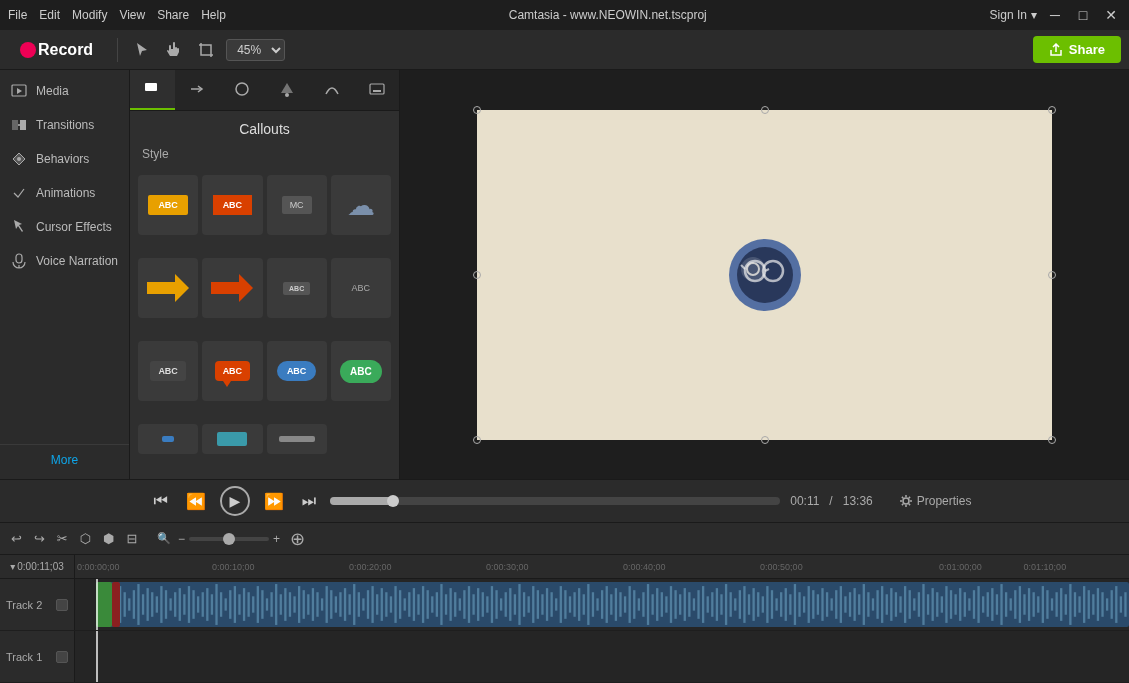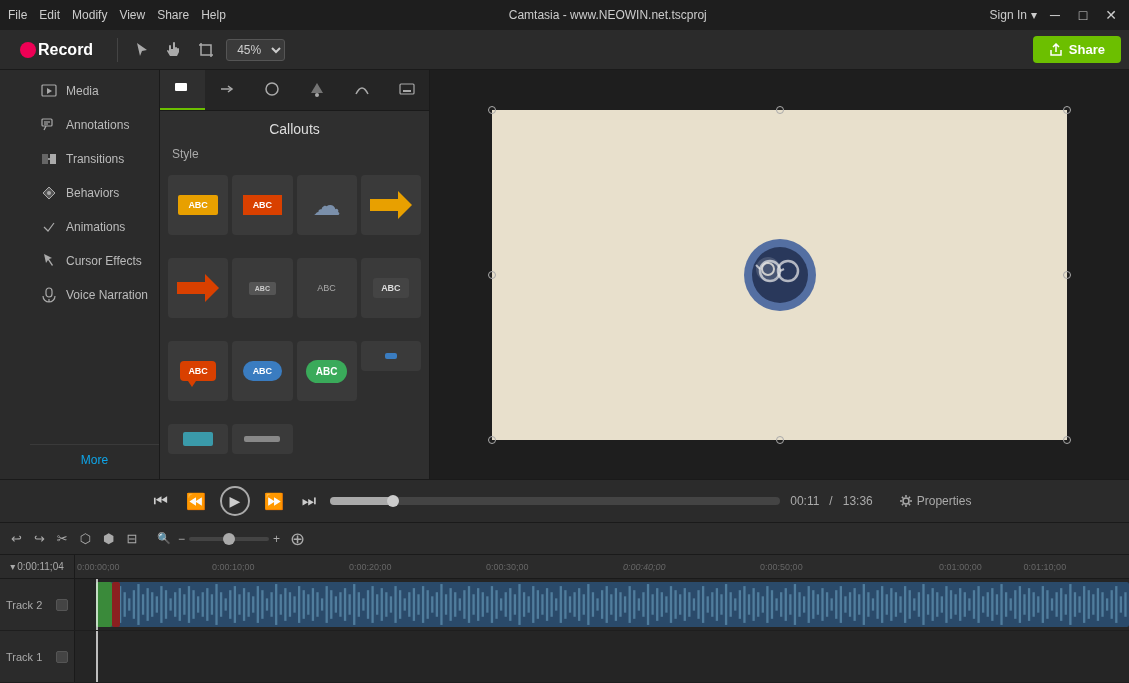--- a/index.html
+++ b/index.html
@@ -21,21 +21,21 @@
     .toolbar-separator { width: 1px; height: 24px; background: #444; margin: 0 4px; }
     .tool-btn { background: none; border: none; cursor: pointer; color: #aaa; padding: 4px; border-radius: 3px; display: flex; align-items: center; justify-content: center; }
     .zoom-control { display: flex; align-items: center; gap: 4px; }
     .zoom-select { background: #3a3a3a; border: 1px solid #555; color: #ccc; padding: 2px 6px; border-radius: 3px; font-size: 12px; cursor: pointer; }
     #share-btn { margin-left: auto; background: #6cbf00; border: none; color: #fff; font-size: 13px; font-weight: bold; padding: 6px 16px; border-radius: 4px; cursor: pointer; display: flex; align-items: center; gap: 6px; }
 
     
     #main { display: flex; flex: 1; overflow: hidden; }
 
     
-    #sidebar { width: 130px; background: #2b2b2b; border-right: 1px solid #1a1a1a; display: flex; flex-direction: column; padding: 4px 0; margin-left: 30px; }
+    #sidebar { width: 130px; background: #2b2b2b; border-right: 1px solid #1a1a1a; display: flex; flex-direction: column; padding: 4px 0; }
     .sidebar-item { display: flex; align-items: center; gap: 8px; padding: 8px 10px; cursor: pointer; color: #bbb; font-size: 12px; }
     .sidebar-item .icon { width: 18px; height: 18px; display: flex; align-items: center; justify-content: center; font-size: 14px; }
     .sidebar-more { text-align: center; padding: 8px; color: #0ea5e9; cursor: pointer; font-size: 12px; border-top: 1px solid #3a3a3a; margin-top: auto; }
 
     
     #panel { width: 270px; background: #2f2f2f; border-right: 1px solid #1a1a1a; display: flex; flex-direction: column; }
     #panel-tabs { display: flex; background: #252525; border-bottom: 1px solid #1a1a1a; }
     .panel-tab { width: 45px; height: 40px; display: flex; align-items: center; justify-content: center; cursor: pointer; color: #aaa; border-bottom: 2px solid transparent; }
     .panel-tab.active { background: #2f2f2f; border-bottom: 2px solid #6cbf00; color: #fff; }
     #panel-header { padding: 10px 12px; display: flex; align-items: center; justify-content: center; }
@@ -163,31 +163,20 @@
       <span class="icon">
         <svg width="16" height="16" viewBox="0 0 16 16" fill="#aaa">
             <rect x="1" y="2" width="14" height="11" rx="1" fill="none" stroke="#aaa" stroke-width="1.2"></rect>
             <polygon points="6,5 11,8 6,11" fill="#aaa"></polygon>
           </svg>
       </span>
       <span>Media</span>
     </div>
     <div class="sidebar-item">
       <span class="icon">
-        <svg width="16" height="16" viewBox="0 0 16 16" fill="none" stroke="#aaa" stroke-width="1.2">
-            <rect x="1" y="2" width="10" height="7" rx="1"></rect>
-            <path d="M3 13l2-4"></path>
-            <line x1="3" y1="5" x2="9" y2="5"></line>
-            <line x1="3" y1="7" x2="7" y2="7"></line>
-          </svg>
-      </span>
-      <span>Annotations</span>
-    </div>
-    <div class="sidebar-item">
-      <span class="icon">
         <svg width="16" height="16" viewBox="0 0 16 16" fill="#aaa">
             <rect x="1" y="3" width="6" height="10" fill="#666"></rect>
             <rect x="9" y="3" width="6" height="10" fill="#aaa"></rect>
             <path d="M7 8 L9 8" stroke="#fff" stroke-width="1"></path>
           </svg>
       </span>
       <span>Transitions</span>
     </div>
     <div class="sidebar-item">
       <span class="icon">
@@ -272,20 +261,23 @@
     <div id="style-row">
       <span id="style-label">Style</span>
     </div>
     <div id="callout-grid">
 
       <div class="callout-item" style="background:#3a3a3a;">
         <div style="background:#e8a000;color:#fff;font-size:9px;font-weight:bold;padding:5px 10px;border-radius:2px;">ABC</div>
       </div>
       <div class="callout-item" style="background:#3a3a3a;">
         <div style="background:#d94000;color:#fff;font-size:9px;font-weight:bold;padding:5px 10px;">ABC</div>
+      </div>
+      <div class="callout-item" style="background:#3a3a3a;">
+        <div style="background:#555;color:#ccc;font-size:9px;padding:4px 8px;border-radius:2px;">MC</div>
       </div>
       <div class="callout-item" style="background:#3a3a3a;">
         <div style="font-size:28px;color:#7a8faa;">☁</div>
       </div>
 
       <div class="callout-item" style="background:#3a3a3a;">
         <div style="display:flex;align-items:center;">
           <div style="width:28px;height:12px;background:#e8a000;"></div>
           <div style="width:0;height:0;border-top:14px solid transparent;border-bottom:14px solid transparent;border-left:14px solid #e8a000;"></div>
         </div>
@@ -395,28 +387,28 @@
       <span style="color:#aaa;cursor:pointer;">−</span>
       <input id="zoom-slider" type="range" min="0" max="100" value="50" style="">
       <span style="color:#aaa;cursor:pointer;">+</span>
     </div>
     <button id="add-track-btn">⊕</button>
   </div>
 
   <div id="ruler-container">
     <div id="ruler-left">
       <button class="expand-btn">▾</button>
-      <div style="font-size:10px;color:#aaa;">0:00:11;04</div>
+      <div style="font-size:10px;color:#aaa;">0:00:11;03</div>
     </div>
     <div id="ruler-right" style="position:relative;overflow:hidden;flex:1;">
       <div class="ruler-time" style="left:2px;">0:00:00;00</div>
       <div class="ruler-time" style="left:13%;">0:00:10;00</div>
       <div class="ruler-time" style="left:26%;">0:00:20;00</div>
       <div class="ruler-time" style="left:39%;">0:00:30;00</div>
-      <div class="ruler-time" style="left:52%;font-style:italic;">0:00:40;00</div>
+      <div class="ruler-time" style="left:52%;">0:00:40;00</div>
       <div class="ruler-time" style="left:65%;">0:00:50;00</div>
       <div class="ruler-time" style="left:78%;margin-left:42px;">0:01:00;00</div>
       <div class="ruler-time" style="left:90%;">0:01:10;00</div>
     </div>
   </div>
 
   <div id="timeline-tracks">
 
     <div class="track-row">
       <div class="track-label">

